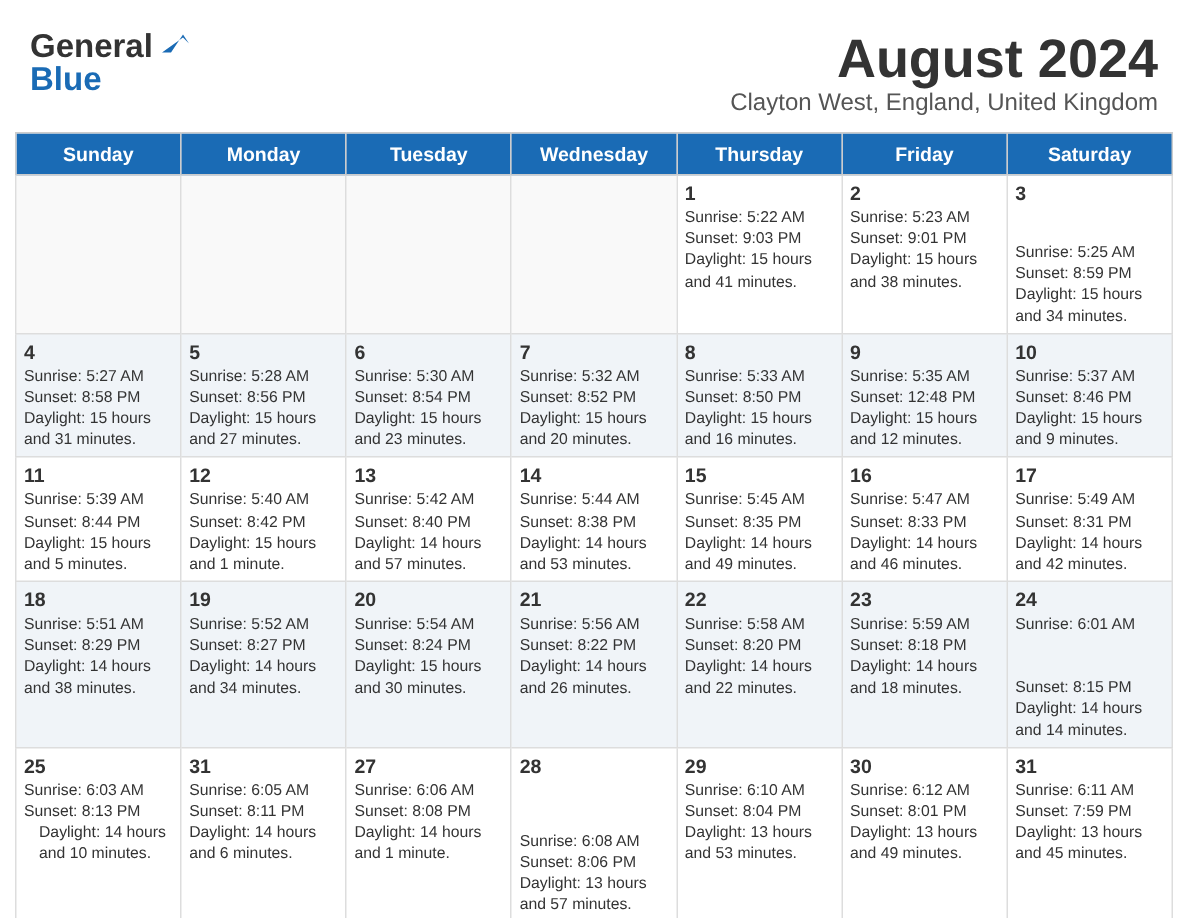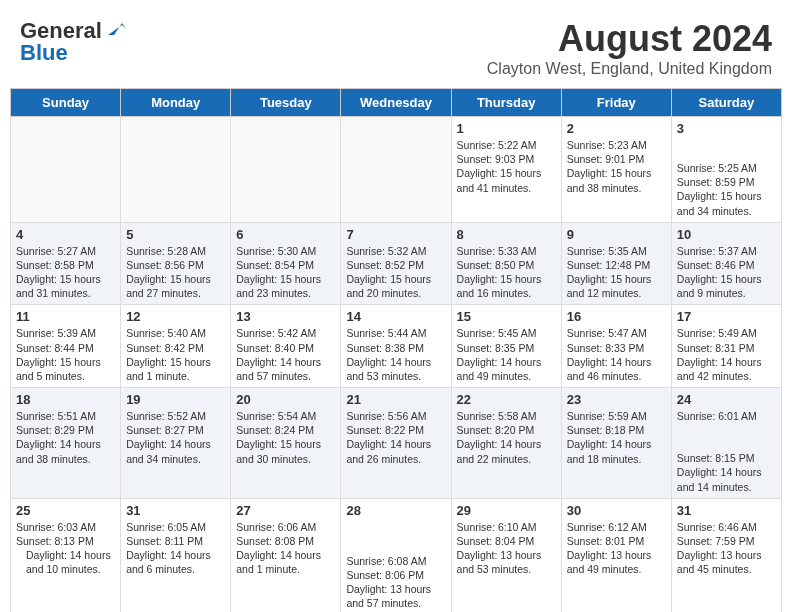--- a/index.html
+++ b/index.html
@@ -296,21 +296,21 @@
           <div style="line-height: 1.35;">Daylight: 13 hours and 53 minutes.</div>
         </td>
         <td>
           <span class="day-num">30</span>
           <div style="line-height: 1.35;">Sunrise: 6:12 AM</div>
           <div style="line-height: 1.35;">Sunset: 8:01 PM</div>
           <div style="line-height: 1.35;">Daylight: 13 hours and 49 minutes.</div>
         </td>
         <td>
           <span class="day-num">31</span>
-          <div style="line-height: 1.35;">Sunrise: 6:46 AM</div>
+          <div style="line-height: 1.35;">Sunrise: 6:11 AM</div>
           <div style="line-height: 1.35;">Sunset: 7:59 PM</div>
           <div style="line-height: 1.35;">Daylight: 13 hours and 45 minutes.</div>
         </td>
       </tr>
     </tbody>
 </table>
 
 <div style="margin-top:20px; display:flex; align-items:center; padding-left:10px;">
   <div style="width:18px;height:18px;background:#1a6bb5;margin-right:6px;"></div>
   <span style="font-size:12px;color:#333;">Daylight hours</span>

